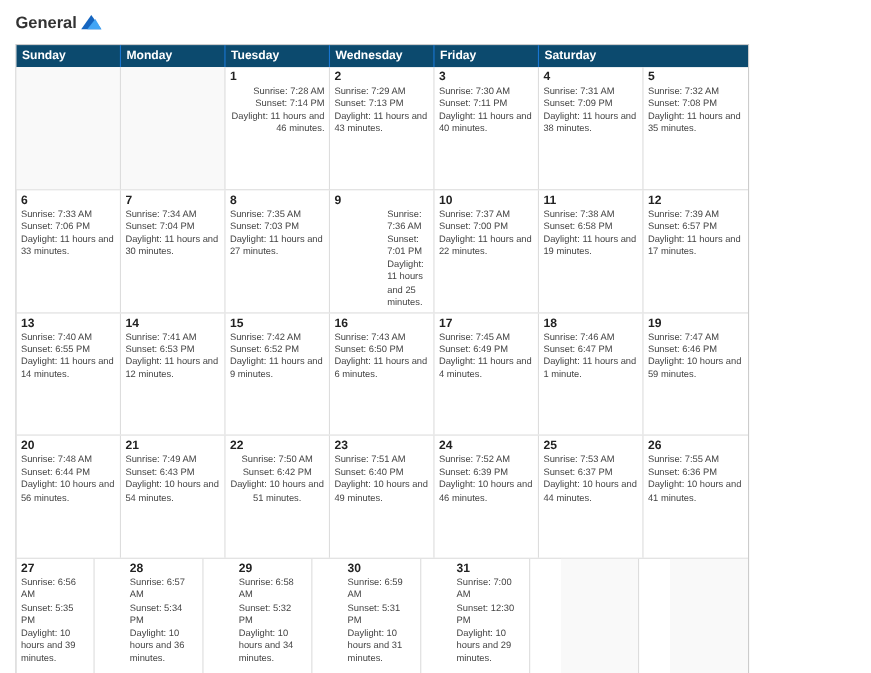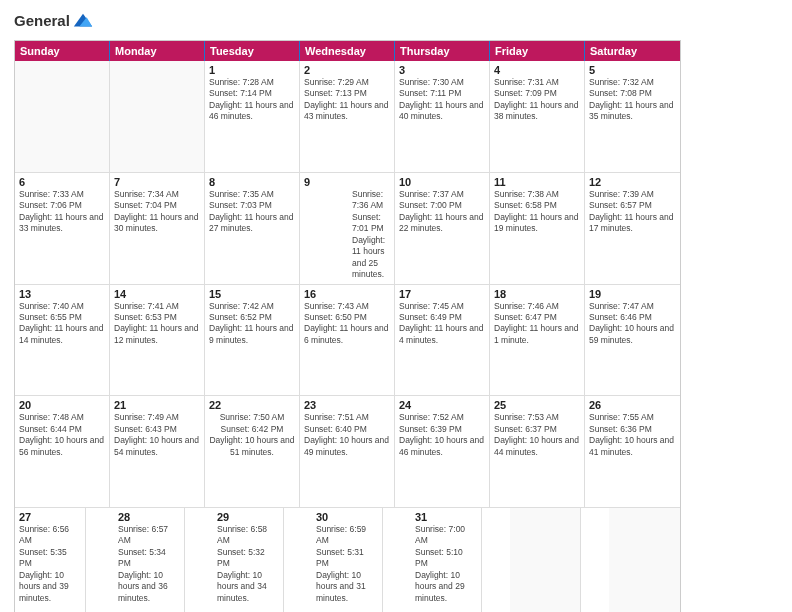--- a/index.html
+++ b/index.html
@@ -54,21 +54,21 @@
     }
     .calendar {
       flex: 1;
       display: flex;
       flex-direction: column;
       border: 1px solid #ccc;
     }
     .cal-header {
       display: grid;
       grid-template-columns: repeat(7, 1fr);
-      background: #be185d;
+      background: #0c4a6e;
     }
     .cal-header-cell {
       color: #fff;
       font-size: 11px;
       font-weight: bold;
       padding: 4px 5px;
       text-align: left;
       border-right: 1px solid #1976d2;
     }
     .cal-header-cell:last-child { border-right: none; }
@@ -125,31 +125,30 @@
       <div class="location"></div>
     </div>
   </div>
 
   <div class="calendar">
     <div class="cal-header">
     <div class="cal-header-cell">Sunday</div>
         <div class="cal-header-cell">Monday</div>
         <div class="cal-header-cell">Tuesday</div>
         <div class="cal-header-cell">Wednesday</div>
-        <div class="cal-header-cell">Thursday</div>
         <div class="cal-header-cell">Friday</div>
         <div class="cal-header-cell">Saturday</div>
       </div>
     <div class="cal-body">
     <div class="cal-week">
           <div class="cal-cell empty"></div>
           <div class="cal-cell empty"></div>
           <div class="cal-cell">
             <div class="day-number">1</div>
-            <div class="cell-text" style="white-space: pre-wrap;">Sunrise: 7:28 AM
+            <div class="cell-text" style="white-space: pre-wrap; text-align: right;">Sunrise: 7:28 AM
 Sunset: 7:14 PM
 Daylight: 11 hours and 46 minutes.</div>
           </div>
           <div class="cal-cell">
             <div class="day-number">2</div>
             <div class="cell-text" style="white-space: pre-wrap;">Sunrise: 7:29 AM
 Sunset: 7:13 PM
 Daylight: 11 hours and 43 minutes.</div>
           </div>
           <div class="cal-cell">
@@ -324,21 +323,21 @@
           </div>
           <div class="cal-cell">
             <div class="day-number">30</div>
             <div class="cell-text" style="white-space: pre-wrap;">Sunrise: 6:59 AM
 Sunset: 5:31 PM
 Daylight: 10 hours and 31 minutes.</div>
           </div>
           <div class="cal-cell">
             <div class="day-number">31</div>
             <div class="cell-text" style="white-space: pre-wrap;">Sunrise: 7:00 AM
-Sunset: 5:10 PM
+Sunset: 12:30 PM
 Daylight: 10 hours and 29 minutes.</div>
           </div>
           <div class="cal-cell empty"></div>
           <div class="cal-cell empty"></div>
         </div>
       </div>
   </div>
 </div>
 
 </body></html>

